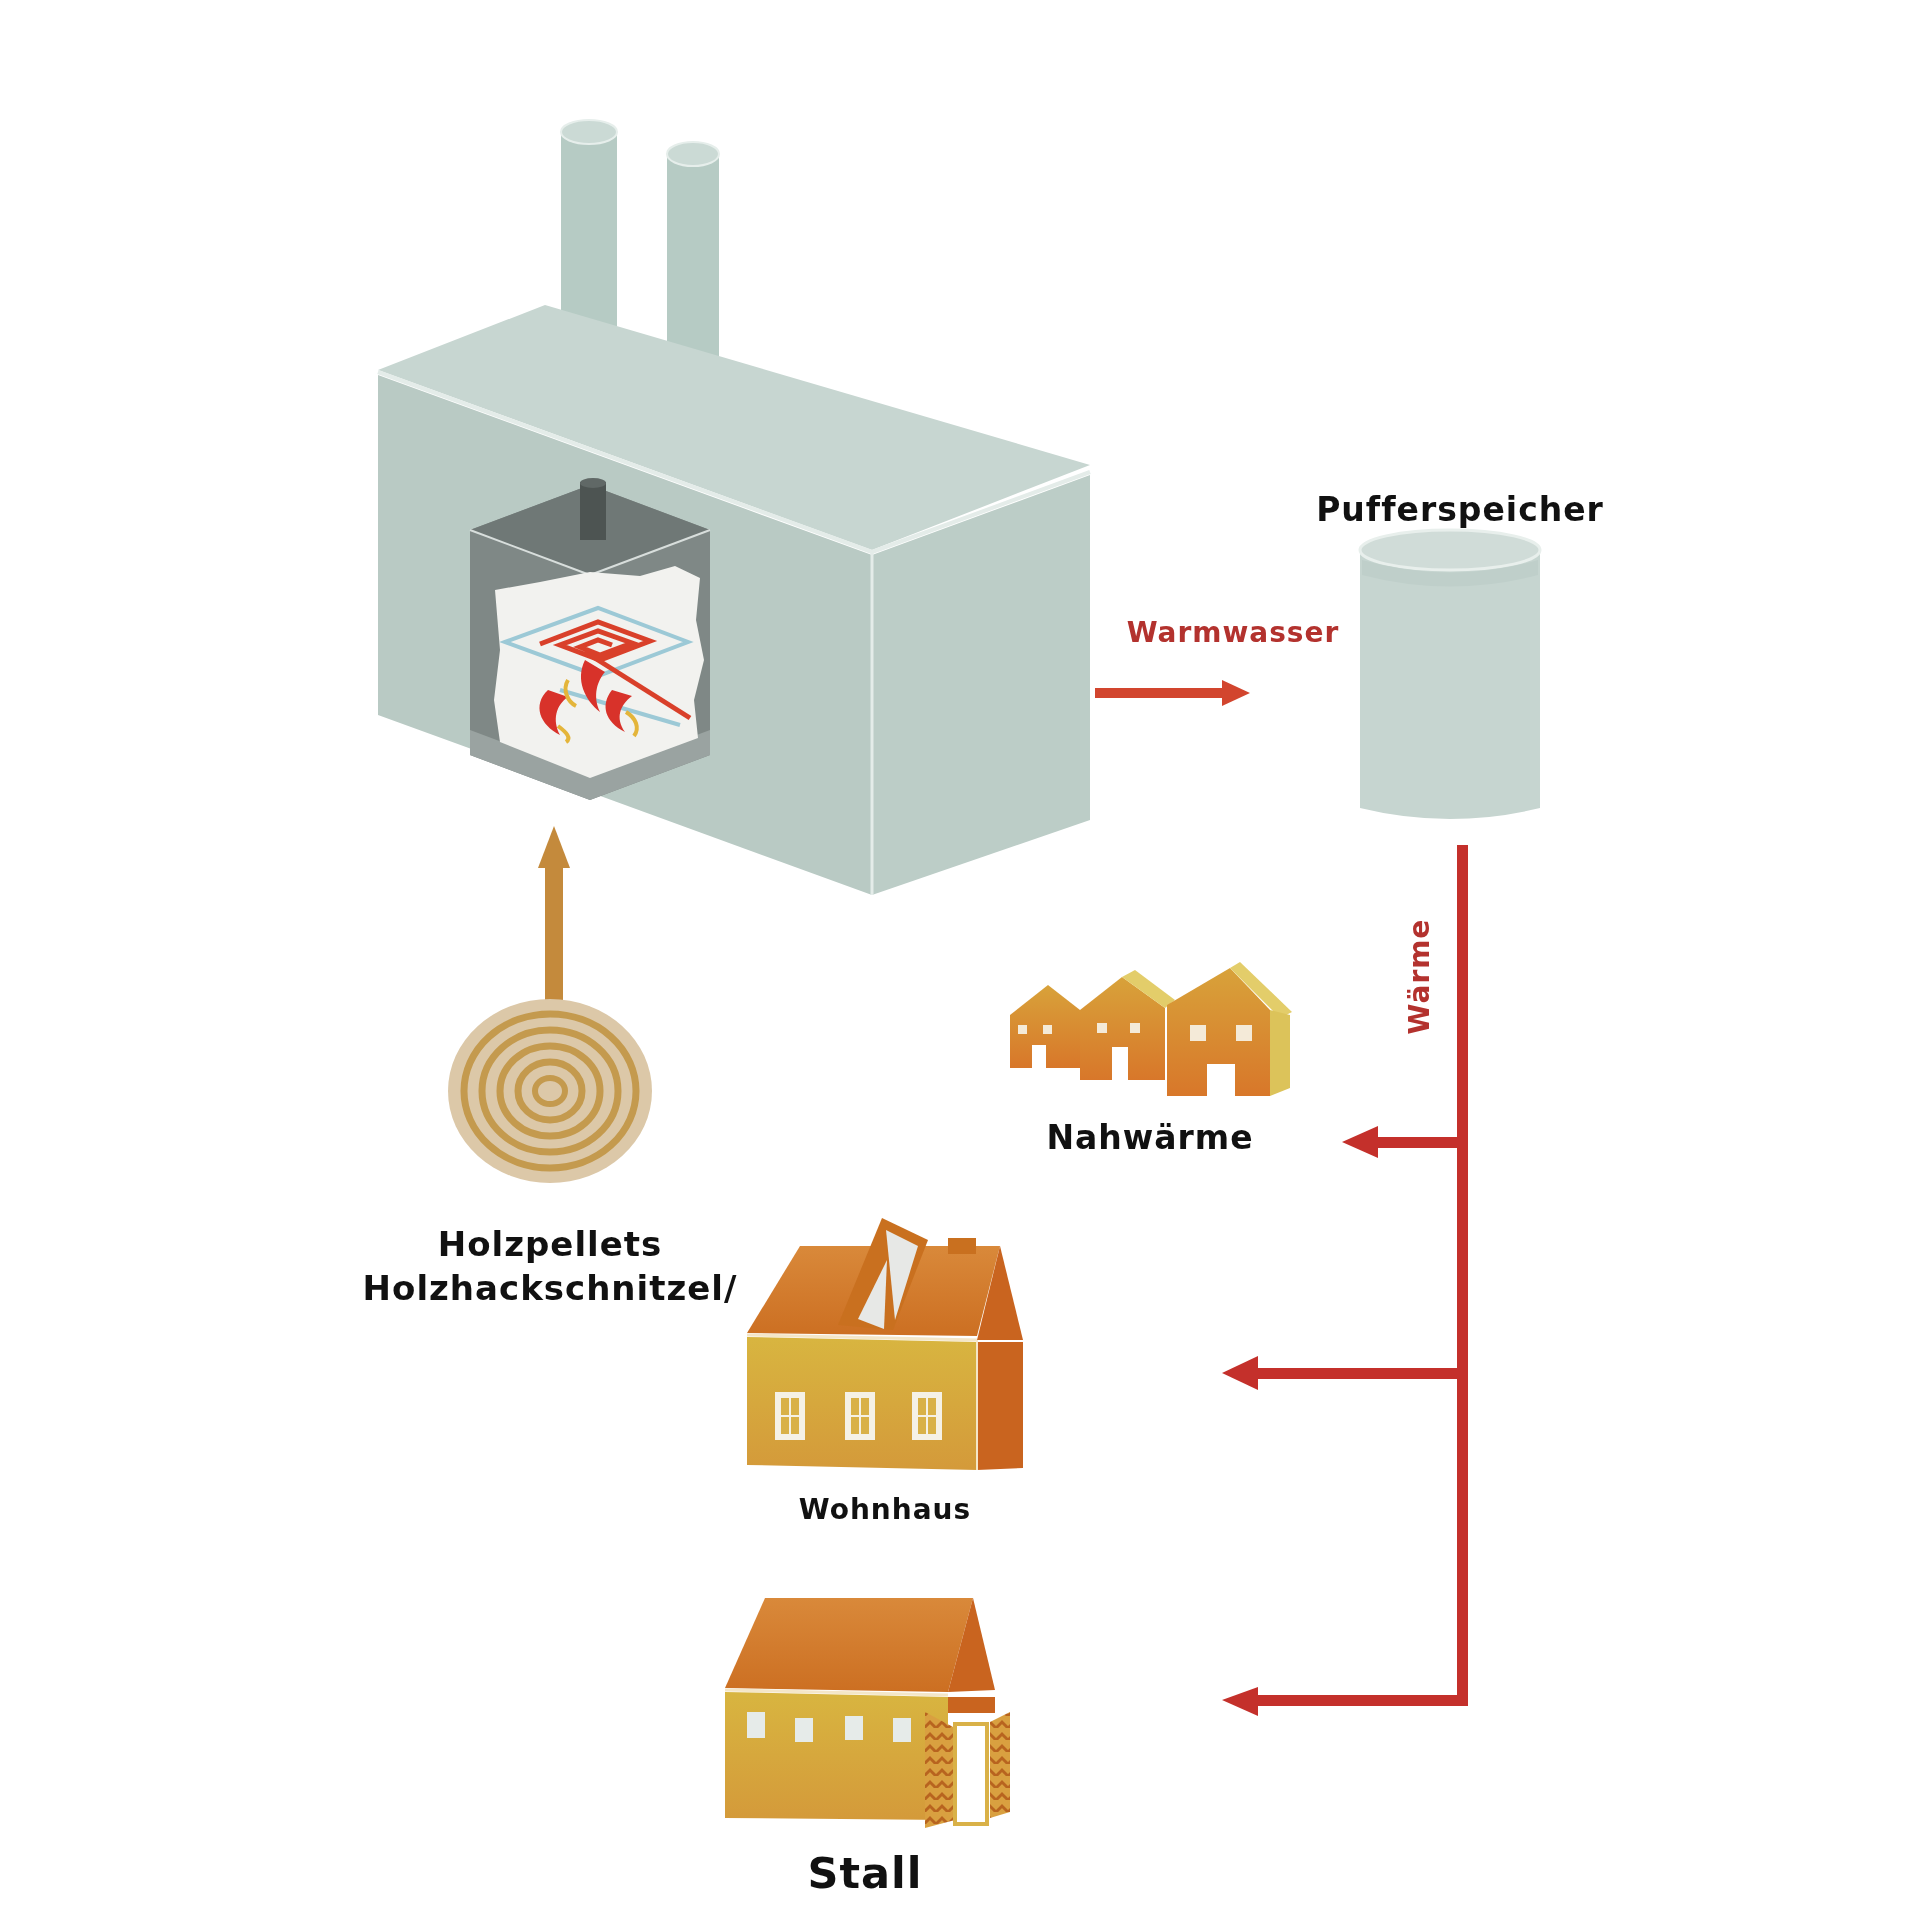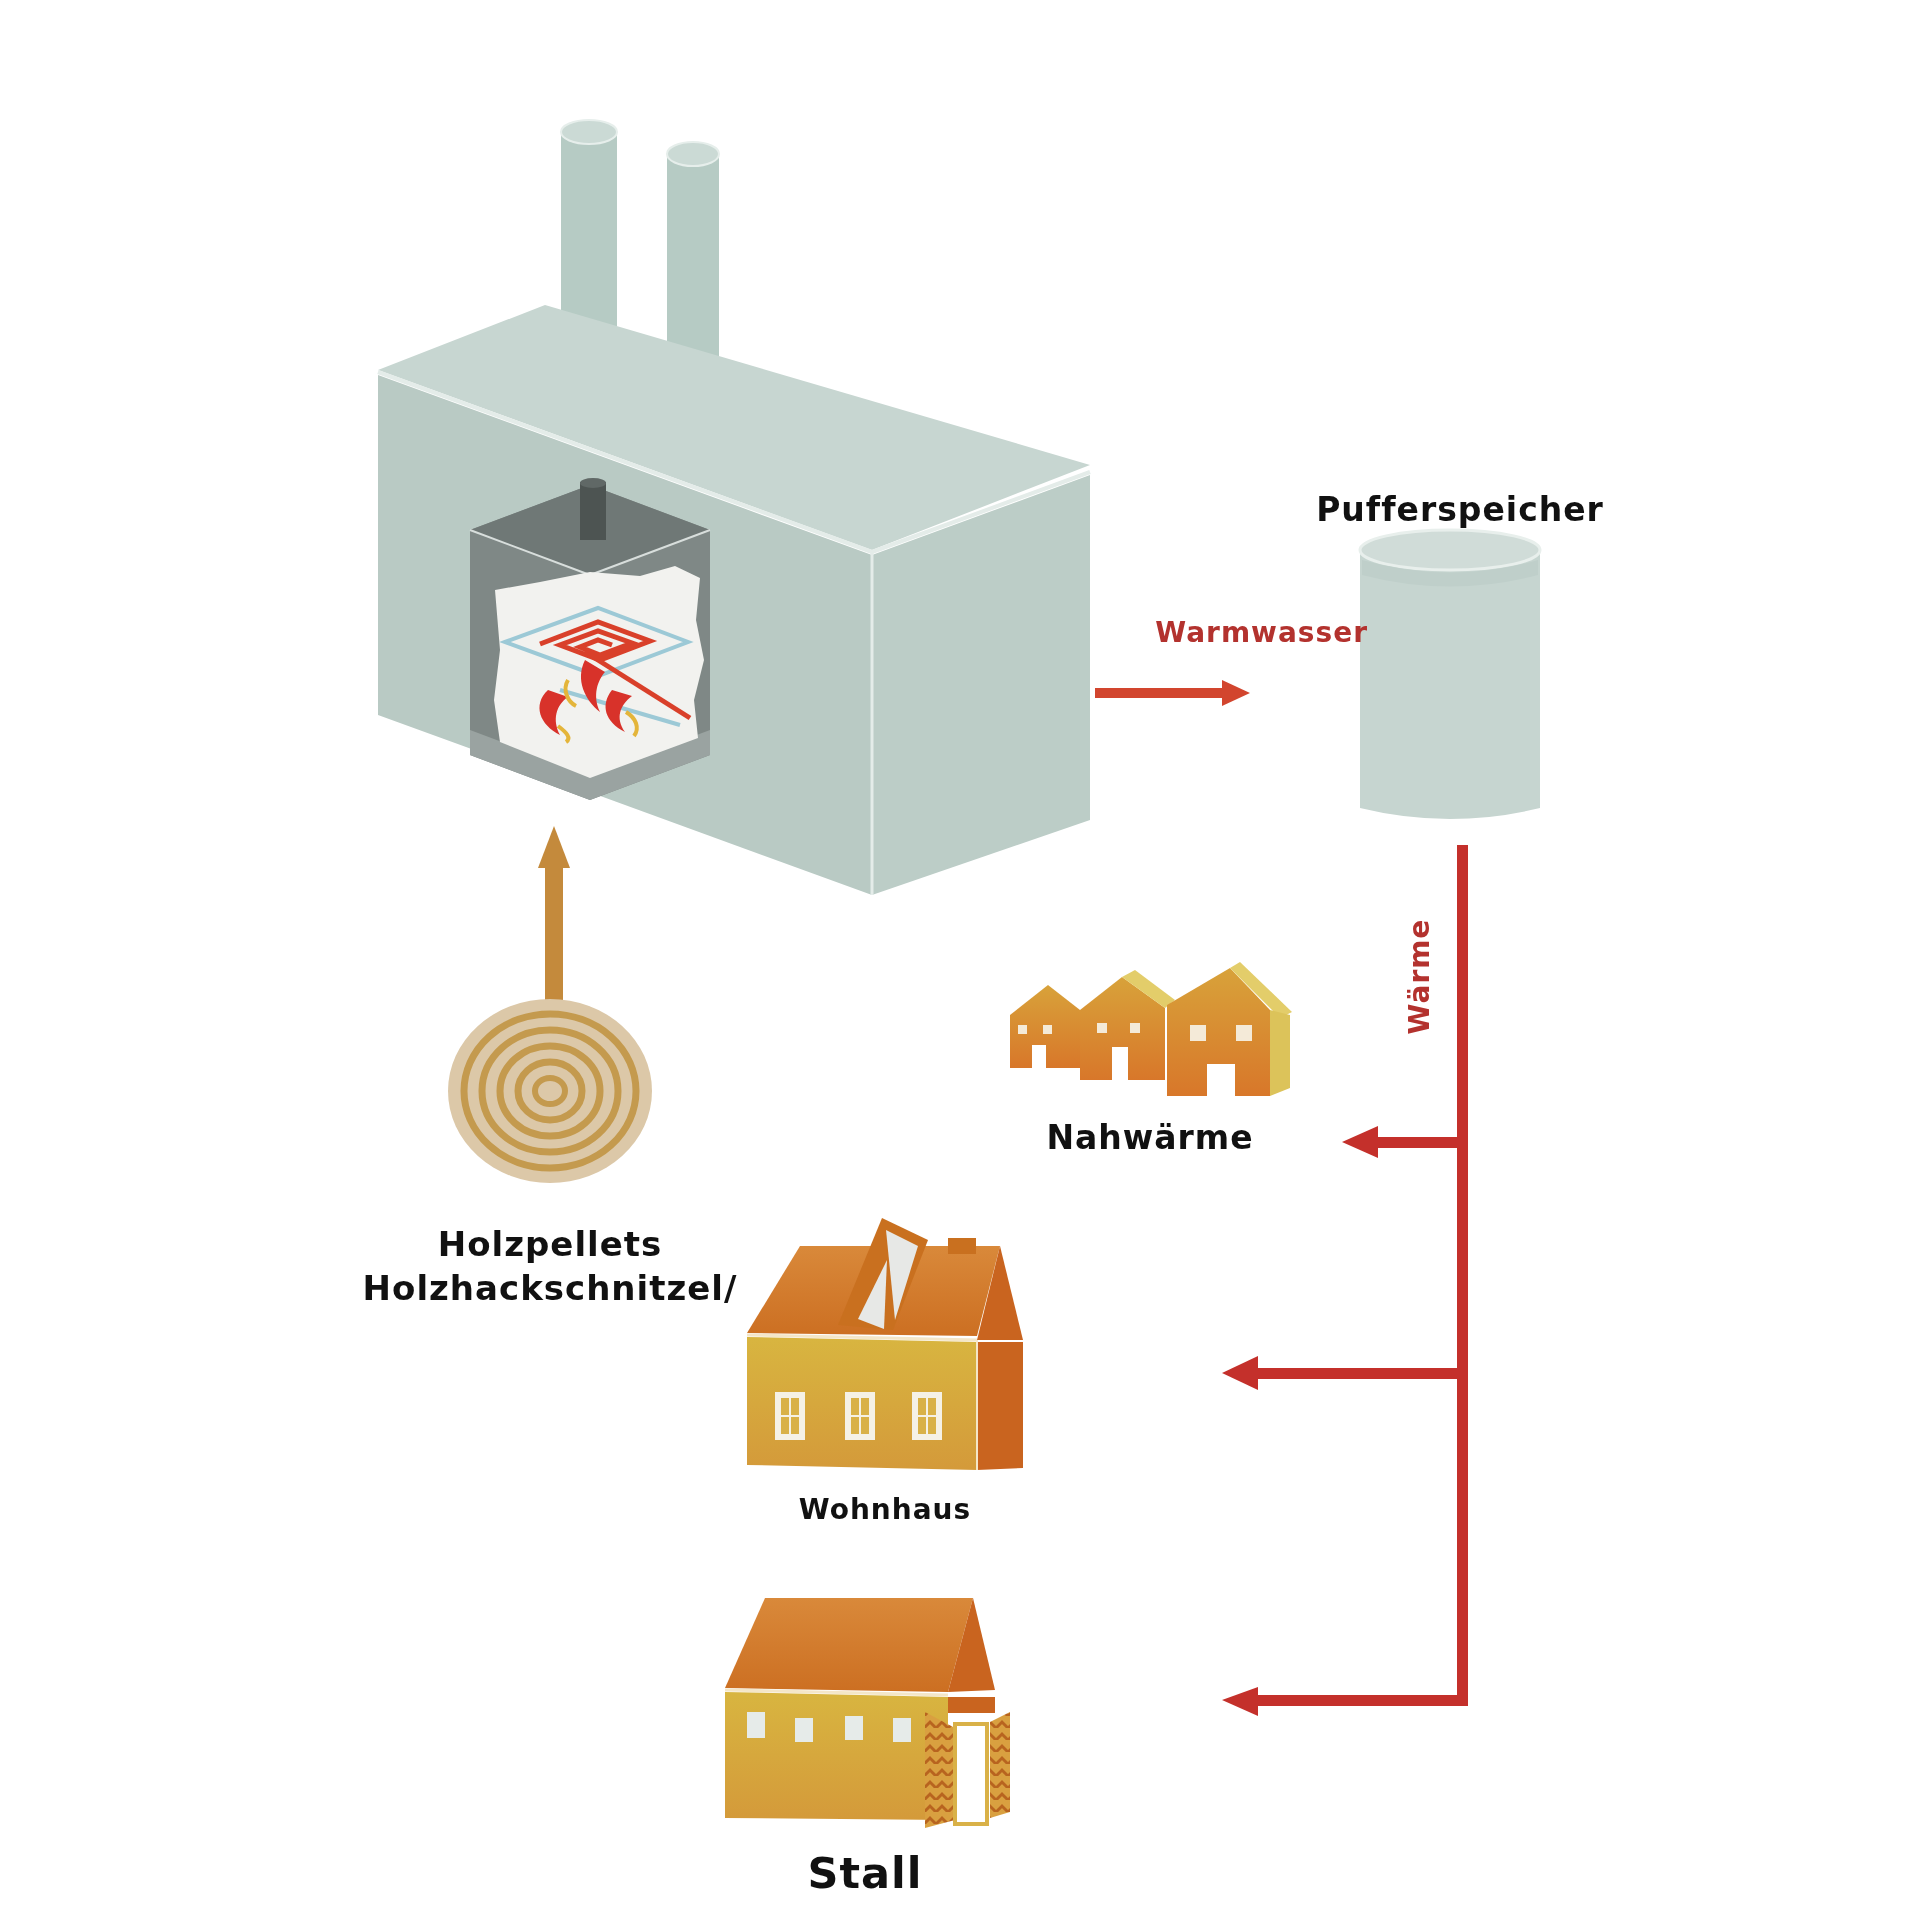--- a/index.html
+++ b/index.html
@@ -178,21 +178,21 @@
     <g>
       <polygon points="925,1712 955,1728 955,1820 925,1828" fill="url(#chevron)"></polygon>
       <rect x="955" y="1724" width="32" height="100" fill="#ffffff" stroke="#d9b148" stroke-width="4"></rect>
       <polygon points="990,1722 1010,1712 1010,1812 990,1818" fill="url(#chevron)"></polygon>
     </g>
   </g>
 </svg>
 
 <div class="lbl" style="left:1300px; top:458px; width:320px; font-size:33px;margin-top:32px;">Pufferspeicher</div>
 
-<div class="lbl red-lbl" style="left:1098px; top:616px; width:270px; font-size:28px; text-align:right;">Warmwasser</div>
+<div class="lbl red-lbl" style="left:1098px; top:616px; width:270px; font-size:28px; text-align:center;">Warmwasser</div>
 
 <div class="lbl red-lbl" style="left:1349px; top:960px; width:140px; font-size:28px; transform:rotate(-90deg);">Wärme</div>
 
 <div class="lbl" style="left:1000px; top:1118px; width:300px; font-size:33px;">Nahwärme</div>
 
 <div class="lbl" style="left:330px; top:1222px; width:440px; font-size:34px; line-height:44px;">
   <div>Holzpellets</div>
   <div>Holzhackschnitzel/</div>
 </div>
 

